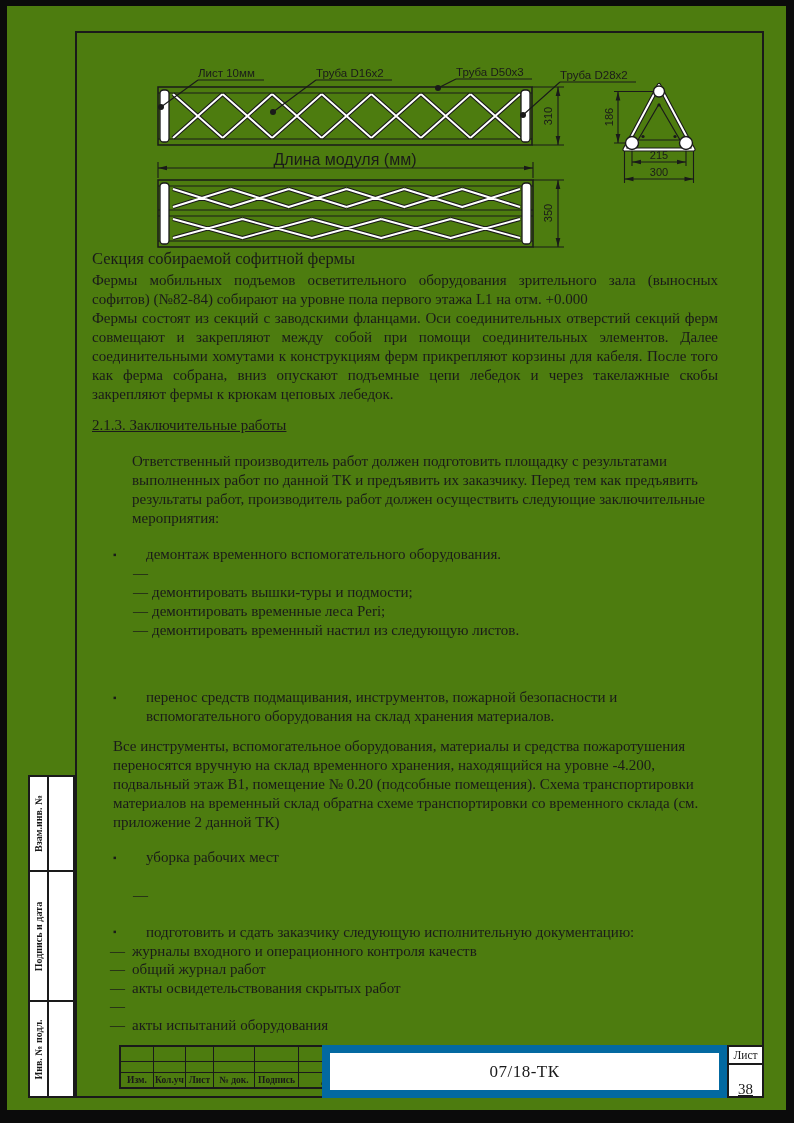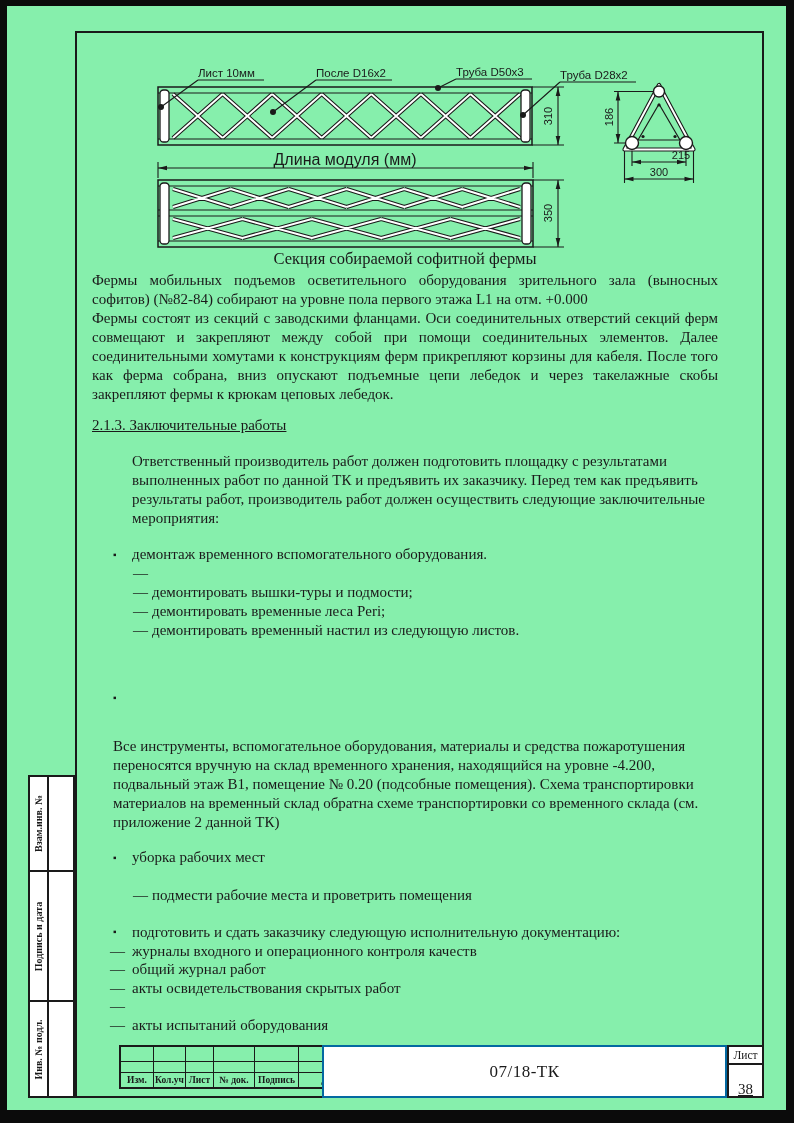--- a/index.html
+++ b/index.html
@@ -1,59 +1,59 @@
 <!DOCTYPE html>
 <html><head>
 <meta charset="utf-8">
 <style>
   html,body{margin:0;padding:0;background:#e8e8e8;}
-  .page{position:relative;width:794px;height:1123px;background:#86efac;margin:0 auto;
+  .page{position:relative;width:794px;height:1123px;background:#4d7c0f;margin:0 auto;
         font-family:"Liberation Serif",serif;color:#1a1a1a;overflow:hidden;}
   .outer-border{position:absolute;inset:0;border-top:6px solid #0b0b0b;border-left:7px solid #0b0b0b;
         border-right:8px solid #0b0b0b;border-bottom:13px solid #0b0b0b;box-sizing:border-box;pointer-events:none;}
   .frame{position:absolute;left:75px;top:31px;width:689px;height:1067px;border:2px solid #1a1a1a;box-sizing:border-box;}
 
   
   .fig{position:absolute;left:80px;top:50px;width:660px;height:212px;}
   .fig svg{position:absolute;left:0;top:0;}
   .fl{position:absolute;font:11.5px "Liberation Sans",sans-serif;color:#1a1a1a;white-space:nowrap;}
   .dim{position:absolute;font:11px "Liberation Sans",sans-serif;color:#1a1a1a;text-align:center;}
   .dimv{position:absolute;width:16px;height:28px;display:flex;align-items:center;justify-content:center;}
   .dimv span{transform:rotate(-90deg);font:11px "Liberation Sans",sans-serif;white-space:nowrap;}
-  .caption{position:absolute;left:92px;top:249px;width:626px;text-align:center;font-size:16.5px;}
+  .caption{position:absolute;left:92px;top:249px;width:626px;text-align:left;font-size:16.5px;}
 
   
   .blk{position:absolute;left:92px;width:626px;font-size:15px;line-height:19px;}
   .blk p{margin:0;}
   .just{text-align:justify;}
   .heading{text-decoration:underline;}
   .li{display:flex;align-items:flex-start;}
   .li .sq{flex:0 0 12px;margin-left:21px;font-size:10px;line-height:19px;}
-  .li .txt{margin-left:7px;}
+  .li .txt{margin-left:21px;}
   .li-dash{display:flex;align-items:flex-start;margin-left:41px;}
   .li-dash .dash{flex:0 0 15px;margin-right:4px;}
   .li-doc{display:flex;align-items:flex-start;margin-left:18px;line-height:18.5px;}
   .li-doc .dash{flex:0 0 15px;margin-right:7px;}
 
   
   .sb{position:absolute;left:28px;width:47px;border:2px solid #1a1a1a;box-sizing:border-box;background:#fff;display:flex;}
   .sb-label{width:17px;border-right:2px solid #1a1a1a;display:flex;align-items:center;justify-content:center;}
   .sb-label span{transform:rotate(-90deg);white-space:nowrap;font-weight:bold;font-size:10px;}
   .sb-rest{flex:1;}
 
   
   .stamp-table{position:absolute;left:75px;top:1045px;width:247px;height:44px;border:2px solid #1a1a1a;
         box-sizing:border-box;display:grid;grid-template-columns:33px 32px 28px 41px 44px 1fr;
         grid-template-rows:15px 11px 1fr;margin-left:44px;}
   .stamp-table .cell{border-right:1.5px solid #1a1a1a;border-bottom:1.5px solid #1a1a1a;
         display:flex;align-items:center;justify-content:center;
         font-weight:bold;font-size:9.5px;white-space:nowrap;overflow:hidden;}
   .stamp-table .cell.c6{border-right:none;}
   .stamp-table .cell.r3{border-bottom:none;}
-  .doc-code{position:absolute;left:322px;top:1045px;width:405px;height:53px;border:2px solid #0369a1;
+  .doc-code{position:absolute;left:322px;top:1045px;width:405px;height:53px;border:8px solid #0369a1;
         box-sizing:border-box;display:flex;align-items:center;justify-content:center;
         font-size:17px;letter-spacing:.5px;background:#fff;}
   .sheet-box{position:absolute;left:727px;top:1045px;width:37px;height:53px;border:2px solid #1a1a1a;
         box-sizing:border-box;background:#fff;}
   .sheet-head{height:16px;border-bottom:2px solid #1a1a1a;display:flex;align-items:center;justify-content:center;
         font-size:11.5px;}
   .sheet-num{height:48px;display:flex;align-items:center;justify-content:center;font-size:15px;text-decoration:underline;}
 </style>
 </head>
 <body>
@@ -133,31 +133,31 @@
             <polygon points="613.5,129 604.5,126.7 604.5,131.3"></polygon>
           <polygon points="78,118 87,115.7 87,120.3"></polygon>
             <polygon points="453,118 444,115.7 444,120.3"></polygon>
           <polygon points="478,130 475.7,139 480.3,139"></polygon>
             <polygon points="478,197 475.7,188 480.3,188"></polygon>
         </g>
       </g>
     </svg>
 
     <span class="fl" style="left:118px;top:17px">Лист 10мм</span>
-    <span class="fl" style="left:236px;top:17px">После D16x2</span>
+    <span class="fl" style="left:236px;top:17px">Труба D16x2</span>
     <span class="fl" style="left:376px;top:16px">Труба D50x3</span>
     <span class="fl" style="left:480px;top:19px">Труба D28x2</span>
 
     <div class="dimv" style="left:460px;top:52px">
         <span>310</span>
       </div>
     <div class="dimv" style="left:521px;top:53px">
         <span>186</span>
       </div>
-    <div class="dim" style="left:581px;top:99px;width:40px">215</div>
+    <div class="dim" style="left:559px;top:99px;width:40px">215</div>
     <div class="dim" style="left:559px;top:116px;width:40px">300</div>
     <div class="dim" style="left:175px;top:101px;width:180px;font-size:16px">Длина модуля (мм)</div>
     <div class="dimv" style="left:460px;top:149px">
         <span>350</span>
       </div>
   </div>
 
   <div class="caption">Секция собираемой софитной фермы</div>
 
   <div class="blk just" style="top:271px">
@@ -190,36 +190,36 @@
     <div class="li-dash">
       <span class="dash">—</span>
       <span>демонтировать временный настил из следующую листов.</span>
     </div>
   </div>
 
 
   <div class="blk" style="top:688px">
     <div class="li">
       <span class="sq">▪</span>
+      <span class="txt" style="max-width:545px">перенос средств подмащивания, инструментов, пожарной безопасности и вспомогательного оборудования на склад хранения материалов.</span>
     </div>
   </div>
 
   <div class="blk" style="top:737px;left:113px;width:606px">Все инструменты, вспомогательное оборудования, материалы и средства пожаротушения переносятся вручную на склад временного хранения, находящийся на уровне -4.200, подвальный этаж В1, помещение № 0.20 (подсобные помещения). Схема транспортировки материалов на временный склад обратна схеме транспортировки со временного склада (см. приложение 2 данной ТК)</div>
 
   <div class="blk" style="top:848px">
     <div class="li">
       <span class="sq">▪</span>
       <span class="txt">уборка рабочих мест</span>
     </div>
   </div>
 
   <div class="blk" style="top:886px">
     <div class="li-dash">
       <span class="dash">—</span>
-      <span>подмести рабочие места и проветрить помещения</span>
     </div>
   </div>
 
   <div class="blk" style="top:923px">
     <div class="li" style="line-height:18.5px">
       <span class="sq" style="line-height:18.5px">▪</span>
       <span class="txt">подготовить и сдать заказчику следующую исполнительную документацию:</span>
     </div>
     <div class="li-doc">
       <span class="dash">—</span>

